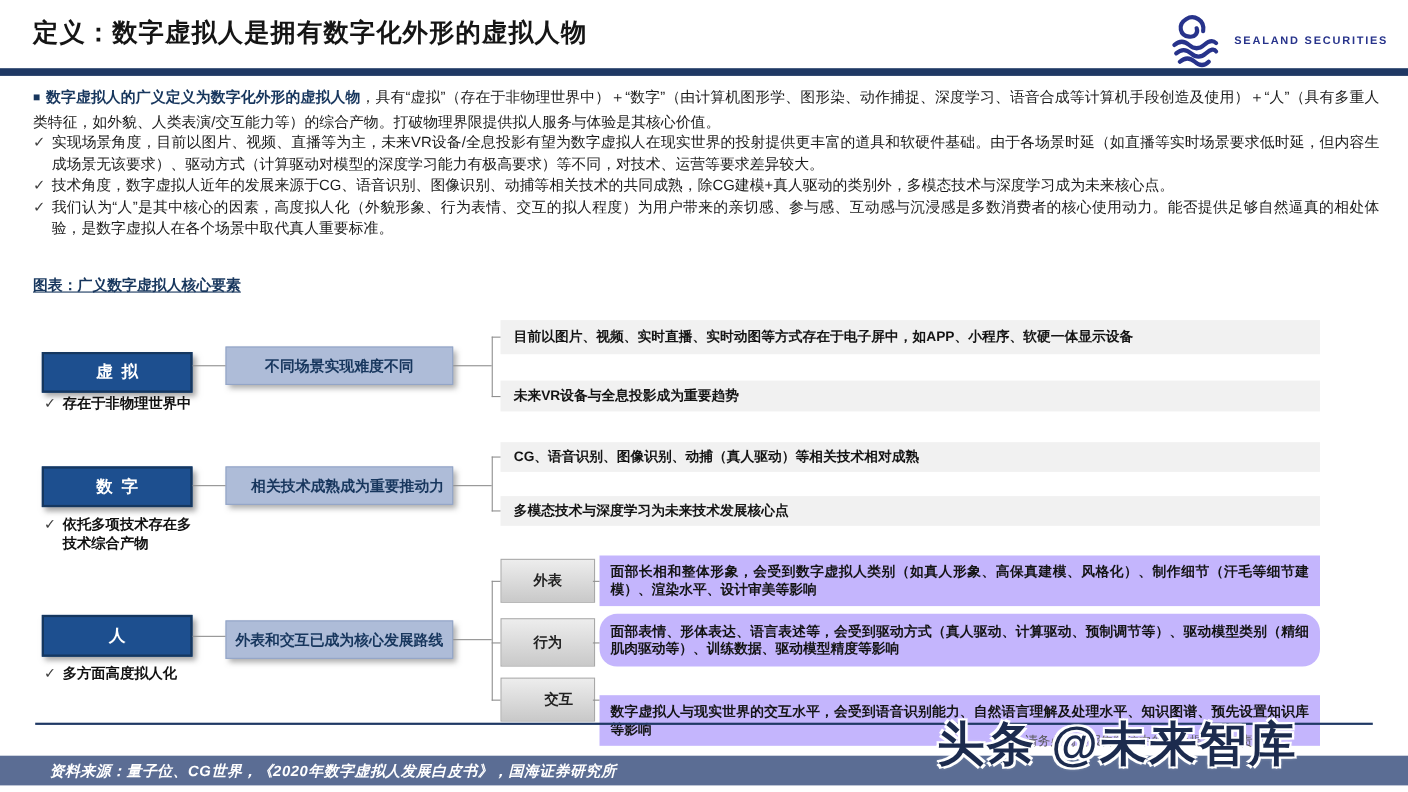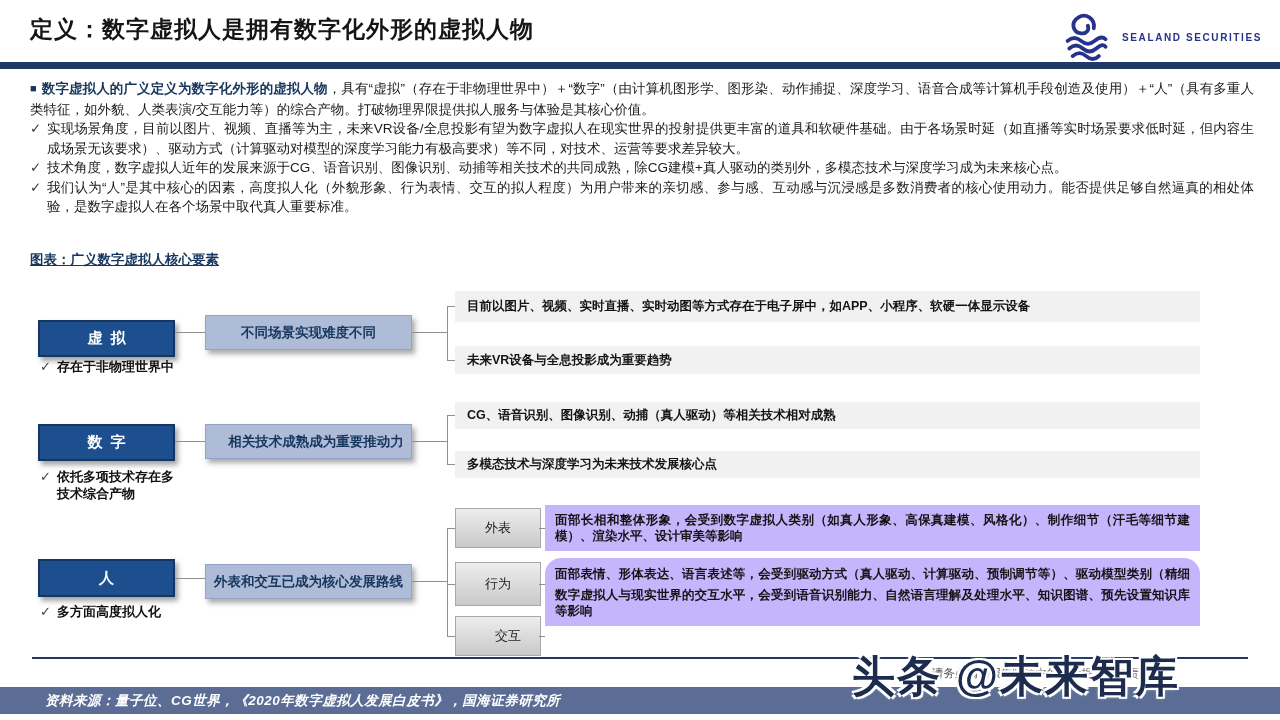--- a/index.html
+++ b/index.html
@@ -29,21 +29,21 @@
         display:flex;align-items:center;justify-content:center;letter-spacing:8px;text-indent:8px;}
   .note{left:40px;width:128px;font-size:13px;font-weight:bold;color:#111;line-height:17px;position:absolute;padding-left:17px;box-sizing:content-box;}
   .note .chk{position:absolute;left:0;top:0;color:#3f3f3f;font-weight:normal;}
   .mbox{left:205px;width:207px;background:#aebcd8;border:1px solid #93a5c7;box-sizing:border-box;
         box-shadow:3px 4px 5px rgba(90,90,90,.5);color:#17365d;font-weight:bold;font-size:13.5px;
         display:flex;align-items:center;justify-content:center;}
   .rbox{left:455px;width:745px;background:#f1f1f1;color:#141414;font-weight:bold;font-size:12.5px;
         display:flex;align-items:center;padding:0 12px;box-sizing:border-box;}
   .lbox{left:455px;width:86px;background:linear-gradient(#ededed,#c9c9c9);border:1px solid #a8a8a8;
         box-sizing:border-box;display:flex;align-items:center;justify-content:center;
-        font-weight:normal;font-size:13px;color:#222;}
+        font-weight:bold;font-size:13px;color:#222;}
   .tbox{left:545px;width:655px;background:#c4b5fd;font-weight:bold;font-size:12.5px;line-height:16.5px;
         color:#141414;padding:5px 10px;box-sizing:border-box;display:flex;align-items:center;text-align:justify;}
   .hline{position:absolute;height:1px;background:#8f8f8f;}
   .vline{position:absolute;width:1px;background:#8f8f8f;}
   
   #footer-divider{left:32px;top:657px;width:1216px;height:2px;background:#1f3864;}
   #disclaimer{right:118px;top:666px;font-size:11.5px;color:#555;}
   #source-bar{left:0;top:687px;width:1280px;height:27px;background:#5b6d94;}
   #source-text{position:absolute;left:45px;top:0;line-height:27px;color:#fff;font-weight:bold;
                font-style:italic;font-size:13.5px;letter-spacing:.5px;}
@@ -120,21 +120,21 @@
 <div class="note" style="top:603px;">
   <span class="chk">✓</span><span>多方面高度拟人化</span>
 </div>
 <div class="abs mbox" style="top:564px;height:35px;">外表和交互已成为核心发展路线</div>
 
 <div class="abs lbox" style="top:508px;height:40px;">外表</div>
 <div class="abs tbox" style="top:505px;height:46px;">面部长相和整体形象，会受到数字虚拟人类别（如真人形象、高保真建模、风格化）、制作细节（汗毛等细节建模）、渲染水平、设计审美等影响</div>
 <div class="abs lbox" style="top:562px;height:44px;">行为</div>
 <div class="abs tbox" style="top:558px;height:48px;border-radius:16px;">面部表情、形体表达、语言表述等，会受到驱动方式（真人驱动、计算驱动、预制调节等）、驱动模型类别（精细肌肉驱动等）、训练数据、驱动模型精度等影响</div>
 <div class="abs lbox" style="top:616px;height:40px;padding-left:20px;">交互</div>
-<div class="abs tbox" style="top:580px;height:46px;">数字虚拟人与现实世界的交互水平，会受到语音识别能力、自然语言理解及处理水平、知识图谱、预先设置知识库等影响</div>
+<div class="abs tbox" style="top:632px;height:46px;">数字虚拟人与现实世界的交互水平，会受到语音识别能力、自然语言理解及处理水平、知识图谱、预先设置知识库等影响</div>
 
 <div class="hline" style="left:175px;top:578px;width:30px;"></div>
 <div class="hline" style="left:412px;top:581px;width:35px;"></div>
 <div class="vline" style="left:447px;top:528px;height:109px;"></div>
 <div class="hline" style="left:447px;top:528px;width:8px;"></div>
 <div class="hline" style="left:447px;top:584px;width:8px;"></div>
 <div class="hline" style="left:447px;top:636px;width:8px;"></div>
 <div class="hline" style="left:539px;top:528px;width:6px;"></div>
 <div class="hline" style="left:539px;top:584px;width:6px;"></div>
 <div class="hline" style="left:539px;top:636px;width:6px;"></div>

